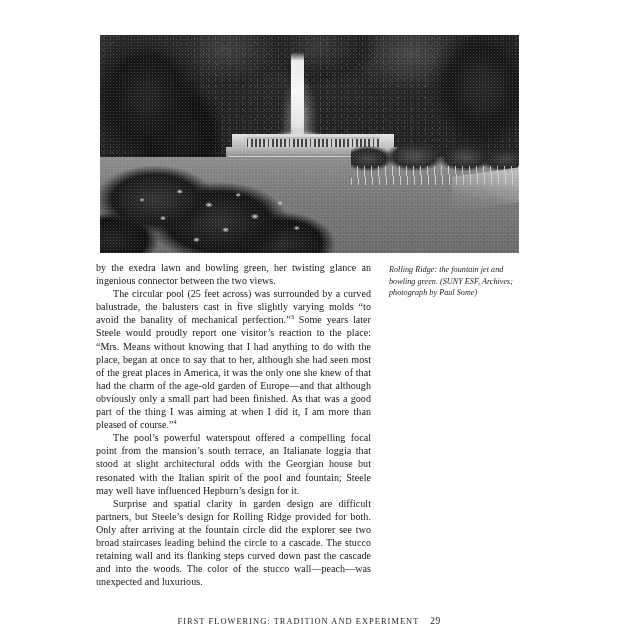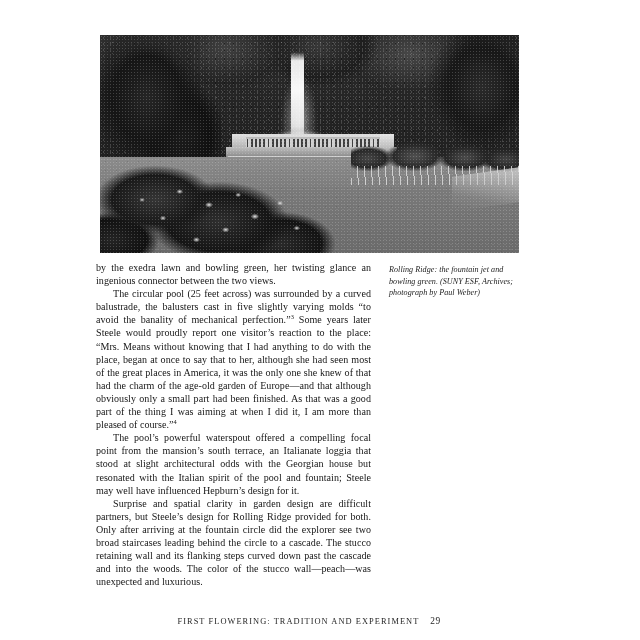--- a/index.html
+++ b/index.html
@@ -339,21 +339,21 @@
       <div class="ph-lawn-tex"></div>
       <div class="ph-hedge"></div>
       <div class="ph-fence"></div>
       <div class="ph-path"></div>
       <div class="ph-bed"></div>
       <div class="ph-blooms"></div>
       <div class="ph-grain"></div>
     </div>
   </div>
 
-  <div class="caption">Rolling Ridge: the fountain jet and bowling green. (SUNY ESF, Archives; photograph by Paul Weber)</div>
+  <div class="caption">Rolling Ridge: the fountain jet and bowling green. (SUNY ESF, Archives; photograph by Paul Some)</div>
 
   <div class="bodycol" id="bodycol">
       <p>by the exedra lawn and bowling green, her twisting glance an ingenious connector between the two views.</p>
       <p class="indented">The circular pool (25 feet across) was surrounded by a curved balustrade, the balusters cast in five slightly varying molds “to avoid the banality of mechanical perfection.”<sup>3</sup> Some years later Steele would proudly report one visitor’s reaction to the place: “Mrs. Means without knowing that I had anything to do with the place, began at once to say that to her, although she had seen most of the great places in America, it was the only one she knew of that had the charm of the age-old garden of Europe—and that although obviously only a small part had been finished. As that was a good part of the thing I was aiming at when I did it, I am more than pleased of course.”<sup>4</sup></p>
       <p class="indented">The pool’s powerful waterspout offered a compelling focal point from the mansion’s south terrace, an Italianate loggia that stood at slight architectural odds with the Georgian house but resonated with the Italian spirit of the pool and fountain; Steele may well have influenced Hepburn’s design for it.</p>
       <p class="indented">Surprise and spatial clarity in garden design are difficult partners, but Steele’s design for Rolling Ridge provided for both. Only after arriving at the fountain circle did the explorer see two broad staircases leading behind the circle to a cascade. The stucco retaining wall and its flanking steps curved down past the cascade and into the woods. The color of the stucco wall—peach—was unexpected and luxurious.</p>
     </div>
 
   <div class="runfoot">
     <span>FIRST FLOWERING: TRADITION AND EXPERIMENT</span><span class="folio">29</span>

